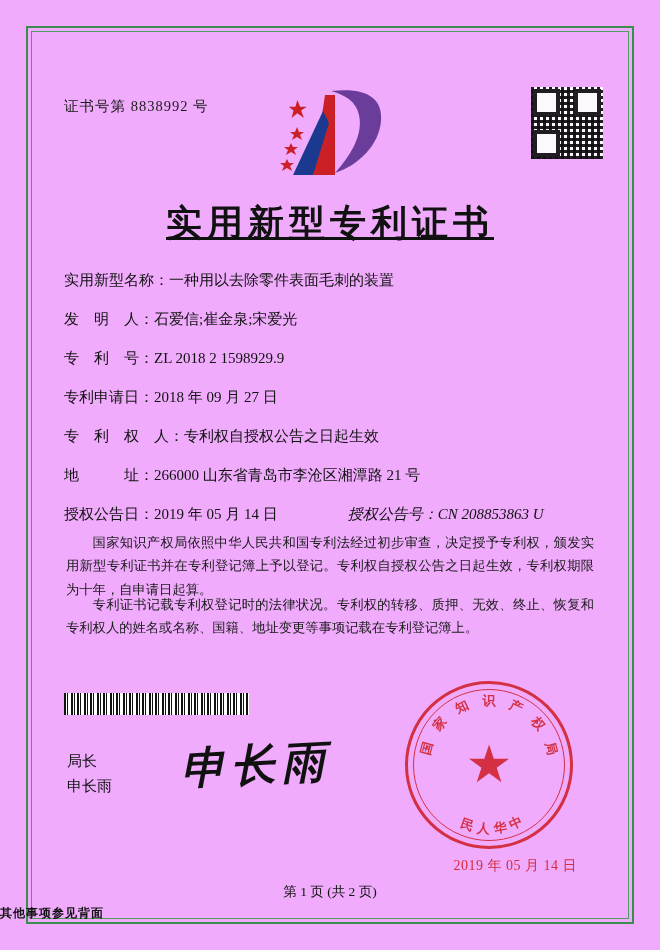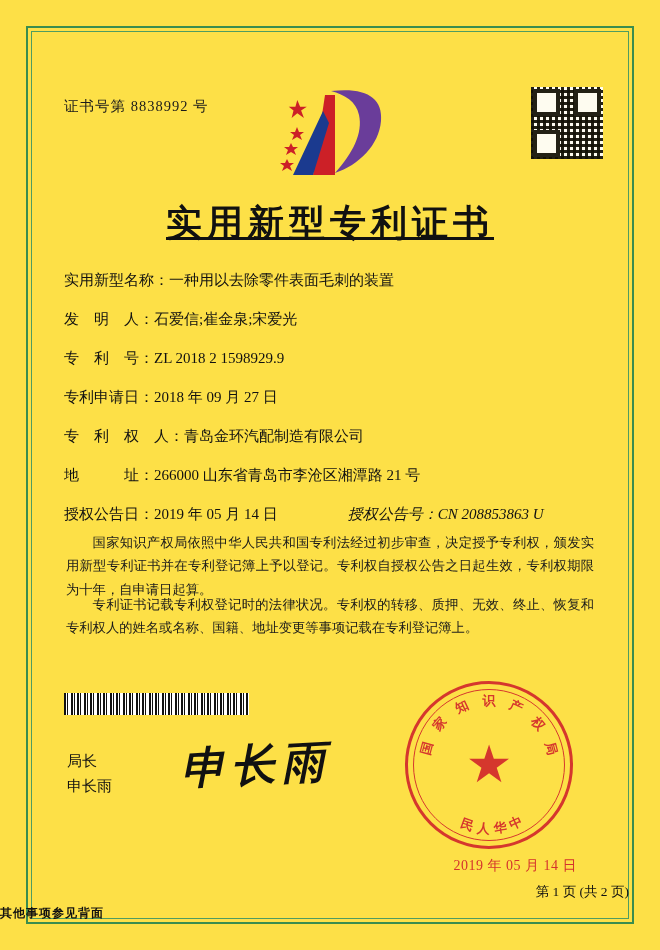--- a/index.html
+++ b/index.html
@@ -11,21 +11,21 @@
     width: 660px;
     height: 950px;
     font-family: "Liberation Serif", "DejaVu Serif", serif;
     color: #1a1a1a;
     position: relative;
     overflow: hidden;
   }
   .page {
     position: absolute;
     inset: 0;
-    background: #fde047;
+    background: #f0abfc;
   }
   
   .border-outer {
     position: absolute;
     left: 26px;
     top: 26px;
     right: 26px;
     bottom: 26px;
     border: 2px solid #3a8d4e;
   }
@@ -239,21 +239,21 @@
     color: #d0202a;
     opacity: 0.9;
     letter-spacing: 0.5px;
   }
 
   
   .page-num {
     position: absolute;
     left: 0; right: 0;
     top: 852px;
-    text-align: right;
+    text-align: center;
     font-size: 13.5px;
     color: #111;
   }
   .footnote {
     position: absolute;
     left: 0; right: 0;
     top: 905px;
     text-align: left;
     font-size: 12px;
     font-weight: bold;
@@ -303,21 +303,21 @@
       <div class="field-row">
         <span class="field-label">专　利　号：</span>
         <span class="field-value">ZL 2018 2 1598929.9</span>
       </div>
       <div class="field-row">
         <span class="field-label">专利申请日：</span>
         <span class="field-value">2018 年 09 月 27 日</span>
       </div>
       <div class="field-row">
         <span class="field-label">专　利　权　人：</span>
-        <span class="field-value">青岛金环汽配制造有限公司</span>
+        <span class="field-value">专利权自授权公告之日起生效</span>
       </div>
       <div class="field-row">
         <span class="field-label">地　　　址：</span>
         <span class="field-value">266000  山东省青岛市李沧区湘潭路 21 号</span>
       </div>
       <div class="field-row two-col">
         <span class="field-label">授权公告日：</span>
         <span class="field-value">2019 年 05 月 14 日</span>
         <span class="col-right">
           <span class="field-label">授权公告号：</span>

